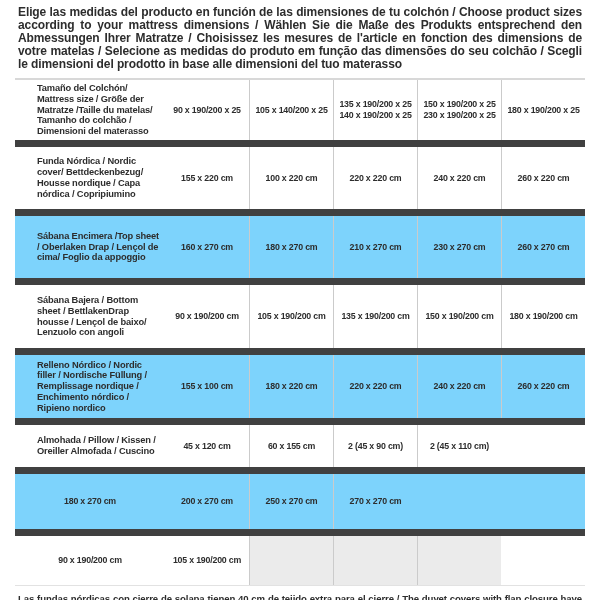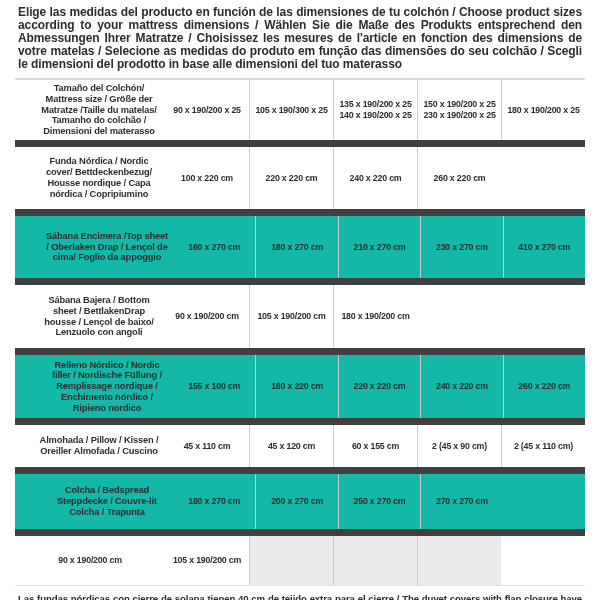--- a/index.html
+++ b/index.html
@@ -12,32 +12,32 @@
     font-size:12px;line-height:13px;letter-spacing:-0.1px;
     text-align:justify;
   }
   .table{
     margin:0 15px;
     border-top:2px solid #d8d8d8;
     border-bottom:1px solid #e2e2e2;
   }
   .trow{display:grid;grid-template-columns:150px repeat(5,1fr);}
   .trow + .trow{border-top:7px solid #404040;}
-  .cell{display:flex;align-items:center;min-width:0;text-align:center;}
+  .cell{display:flex;align-items:center;min-width:0;}
   .label{
     padding-left:22px;padding-right:4px;
     font-size:9.3px;line-height:10.8px;letter-spacing:-0.15px;
   }
   .val{
     justify-content:center;text-align:center;
     font-size:8.8px;line-height:11px;letter-spacing:-0.2px;
     white-space:pre-line;padding:0 2px;
   }
   .trow > :nth-child(n+3){border-left:1px solid #cbcbcb;}
-  .shade{background:#14b8a6;padding-left:8px;}
+  .shade{background:#7dd3fc;}
   .g{background:#ebebeb;}
   .r1{height:60px}.r2{height:62px}.r3{height:62px}.r4{height:63px}
   .r5{height:63px}.r6{height:42px}.r7{height:55px}.r8{height:49px}
   .note{
     margin:7px 18px 0 18px;
     font-size:9.6px;line-height:12.5px;letter-spacing:-0.1px;
     text-align:justify;
   }
 </style>
 </head>
@@ -45,72 +45,73 @@
 
 <div>
 
   <p class="intro">Elige las medidas del producto en función de las dimensiones de tu colchón / Choose product sizes according to your mattress dimensions / Wählen Sie die Maße des Produkts entsprechend den Abmessungen Ihrer Matratze / Choisissez les mesures de l'article en fonction des dimensions de votre matelas / Selecione as medidas do produto em função das dimensões do seu colchão / Scegli le dimensioni del prodotto in base alle dimensioni del tuo materasso</p>
 
   <div class="table">
 
     <div class="trow r1">
       <div class="cell label">Tamaño del Colchón/ Mattress size / Größe der Matratze /Taille du matelas/ Tamanho do colchão / Dimensioni del materasso</div>
       <div class="cell val">90 x 190/200 x 25</div>
-      <div class="cell val">105 x 190/300 x 25</div>
+      <div class="cell val">105 x 140/200 x 25</div>
       <div class="cell val">135 x 190/200 x 25
 140 x 190/200 x 25</div>
       <div class="cell val">150 x 190/200 x 25
 230 x 190/200 x 25</div>
       <div class="cell val">180 x 190/200 x 25</div>
     </div>
 
     <div class="trow r2">
       <div class="cell label">Funda Nórdica /  Nordic cover/ Bettdeckenbezug/ Housse nordique  / Capa nórdica / Copripiumino</div>
+      <div class="cell val">155 x 220 cm</div>
       <div class="cell val">100 x 220 cm</div>
       <div class="cell val">220 x 220 cm</div>
       <div class="cell val">240 x 220 cm</div>
       <div class="cell val">260 x 220 cm</div>
     </div>
 
     <div class="trow r3 shade">
       <div class="cell label">Sábana Encimera /Top sheet / Oberlaken Drap / Lençol de cima/ Foglio da appoggio</div>
       <div class="cell val">160 x 270 cm</div>
       <div class="cell val">180 x 270 cm</div>
       <div class="cell val">210 x 270 cm</div>
       <div class="cell val">230 x 270 cm</div>
-      <div class="cell val">410 x 270 cm</div>
+      <div class="cell val">260 x 270 cm</div>
     </div>
 
     <div class="trow r4">
       <div class="cell label">Sábana Bajera / Bottom sheet / BettlakenDrap housse / Lençol de baixo/ Lenzuolo con angoli</div>
       <div class="cell val">90 x 190/200 cm</div>
       <div class="cell val">105 x 190/200 cm</div>
+      <div class="cell val">135 x 190/200 cm</div>
+      <div class="cell val">150 x 190/200 cm</div>
       <div class="cell val">180 x 190/200 cm</div>
     </div>
 
     <div class="trow r5 shade">
       <div class="cell label">Relleno Nórdico / Nordic filler / Nordische Füllung / Remplissage nordique / Enchimento nórdico / Ripieno nordico</div>
       <div class="cell val">155 x 100 cm</div>
       <div class="cell val">180 x 220 cm</div>
       <div class="cell val">220 x 220 cm</div>
       <div class="cell val">240 x 220 cm</div>
       <div class="cell val">260 x 220 cm</div>
     </div>
 
     <div class="trow r6">
       <div class="cell label">Almohada  / Pillow / Kissen / Oreiller Almofada / Cuscino</div>
-      <div class="cell val">45 x 110 cm</div>
       <div class="cell val">45 x 120 cm</div>
       <div class="cell val">60 x 155 cm</div>
       <div class="cell val">2 (45 x 90 cm)</div>
       <div class="cell val">2 (45 x 110 cm)</div>
     </div>
 
     <div class="trow r7 shade">
-      <div class="cell label">Colcha / Bedspread Steppdecke / Couvre-lit Colcha / Trapunta</div>
       <div class="cell val">180 x 270 cm</div>
       <div class="cell val">200 x 270 cm</div>
       <div class="cell val">250 x 270 cm</div>
       <div class="cell val">270 x 270 cm</div>
     </div>
 
     <div class="trow r8">
       <div class="cell val">90 x 190/200 cm</div>
       <div class="cell val">105 x 190/200 cm</div>
       <div class="cell val g"></div>

